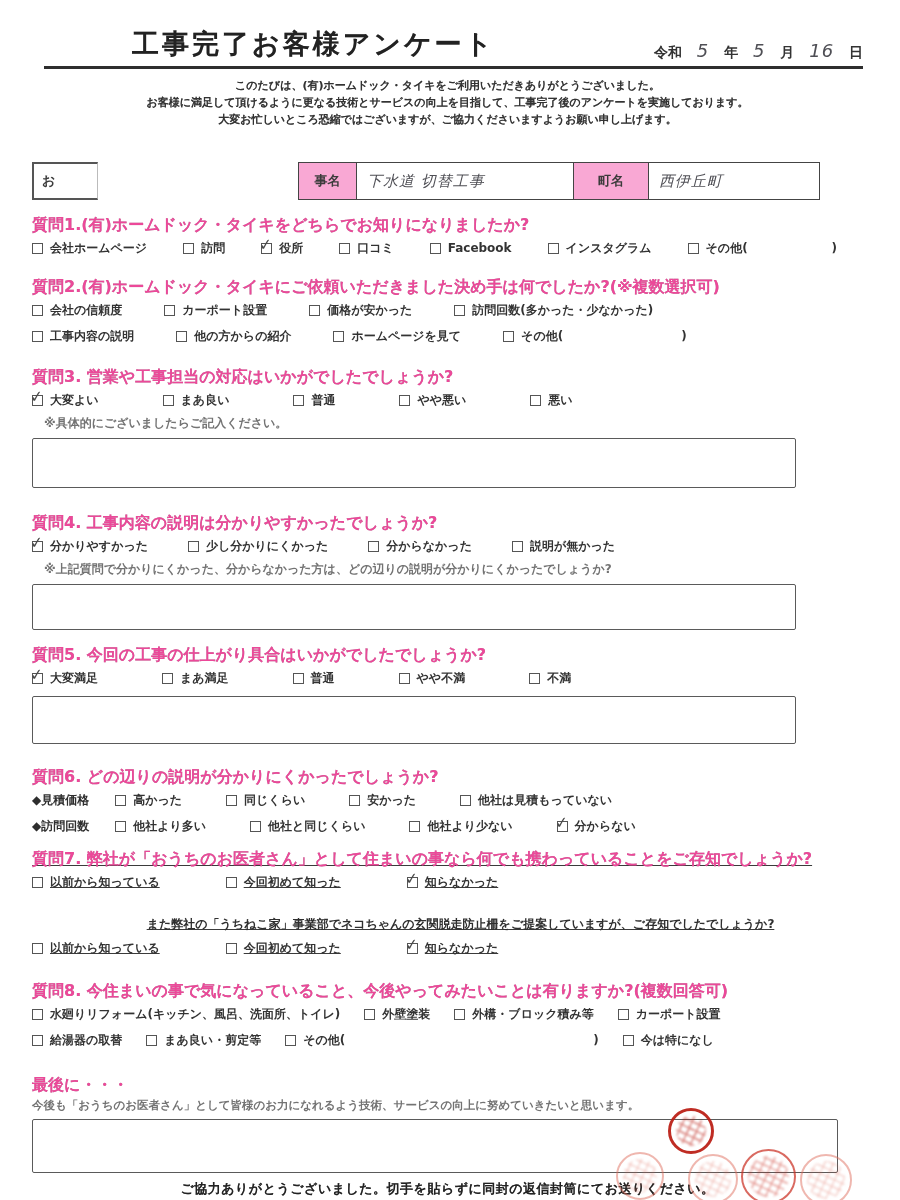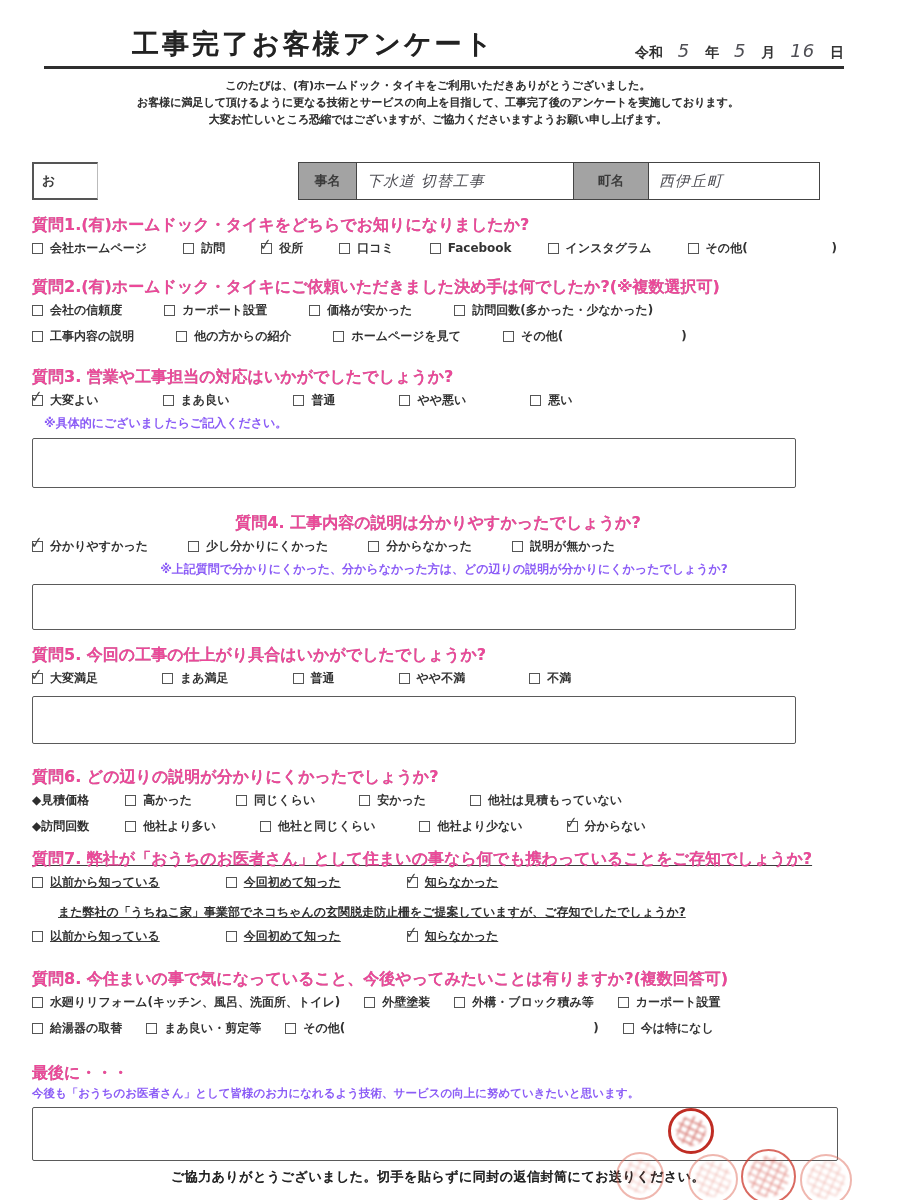--- a/index.html
+++ b/index.html
@@ -1,64 +1,64 @@
 <!DOCTYPE html>
 <html><head>
 <meta charset="utf-8">
 <style>
   * { margin:0; padding:0; box-sizing:border-box; }
   html,body { width:900px; height:1200px; background:#fff; }
   body {
     font-family:"DejaVu Sans","Liberation Sans",sans-serif;
     color:#3b3b3b; position:relative; overflow:hidden;
   }
-  .sheet { position:relative; width:900px; height:972px; padding:26px 56px 0 32px; }
+  .sheet { position:relative; width:900px; height:972px; padding:26px 37px 0 32px; }
 
   
   .hdr { display:flex; align-items:flex-end; border-bottom:3px solid #2e2e2e; padding-bottom:4px; margin-left:12px; }
   .hdr-title { font-size:27px; font-weight:bold; letter-spacing:3px; color:#222; margin-left:88px; text-shadow:0 0 0.5px rgba(0,0,0,.4); }
   .hdr-date { margin-left:auto; font-size:14px; font-weight:bold; color:#333; white-space:nowrap; }
   .hdr-date .hand { font-size:18px; padding:0 10px; }
   .hand { font-style:italic; color:#4f4f55; letter-spacing:1px; font-weight:normal; }
 
   
   .intro { margin-top:8px; text-align:center; font-size:11px; font-weight:bold; color:#333; line-height:17px; text-shadow:0 0 0.4px rgba(0,0,0,.35); }
 
   
   .fields-row { margin-top:34px; display:flex; height:38px; }
   .name-box { width:66px; border:2px solid #555; border-right:1px solid #bbb; display:flex; align-items:center; padding-left:8px; font-size:13px; font-weight:bold; }
   .fields-gap { width:200px; }
   .field-table { display:flex; border:1.5px solid #444; }
-  .f-label { width:58px; border-right:1.5px solid #444; display:flex; align-items:center; justify-content:center; font-size:13px; font-weight:bold; background:#a3a3a3; }
+  .f-label { width:58px; border-right:1.5px solid #444; display:flex; align-items:center; justify-content:center; font-size:13px; font-weight:bold; background:#f9a8d4; }
   .f-label.town { width:76px; border-left:1.5px solid #444; }
   .f-value { display:flex; align-items:center; padding-left:10px; font-size:15px; }
   .f-value.work { width:216px; }
   .f-value.town-v { width:170px; }
 
   
   #questions { margin-top:2px; }
   .qb { margin-top:16px; }
   .q-title { font-size:16px; font-weight:bold; color:#ec4899; line-height:18px; text-shadow:0 0 0.4px rgba(0,0,0,.35); }
   .opt-row { display:flex; align-items:center; height:24px; margin-top:2px; }
   .opt { display:flex; align-items:center; margin-right:36px; font-size:12px; font-weight:bold; color:#333; white-space:nowrap; }
   .cb { position:relative; display:inline-block; width:11px; height:11px; border:1.6px solid #555; margin-right:7px; flex:0 0 auto; }
   .tick { position:absolute; top:-9px; left:-3px; font-size:16px; font-weight:bold; color:#4a4a4a; transform:rotate(-6deg); }
   .gap { display:inline-block; width:80px; }
   .suffix { font-size:12px; font-weight:bold; }
-  .prefix { font-size:12px; font-weight:bold; margin-right:36px; color:#2e2e2e; }
-  .q-note { margin-left:12px; margin-top:2px; font-size:12px; font-weight:bold; color:#8b5cf6; line-height:18px; }
-  .q-subtext { margin-left:26px; margin-top:8px; font-size:12px; font-weight:bold; color:#2f2f2f; line-height:20px; }
+  .prefix { font-size:12px; font-weight:bold; margin-right:26px; color:#2e2e2e; }
+  .q-note { margin-left:12px; margin-top:2px; font-size:12px; font-weight:bold; color:#737373; line-height:18px; }
+  .q-subtext { margin-left:26px; margin-top:20px; font-size:12px; font-weight:bold; color:#2f2f2f; line-height:20px;text-align:center; }
   .answer-box { margin-top:6px; width:764px; border:1.6px solid #5a5a5a; border-radius:2px; background:#fff; }
 
   
   .qb-q2 { margin-top:18px; }
   .qb-q2 .opt { margin-right:42px; }
   .qb-q3 { margin-top:20px; }
   .qb-q3 .opt, .qb-q5 .opt { margin-right:64px; }
-  .qb-q4 { margin-top:26px;text-align:center; }
+  .qb-q4 { margin-top:26px; }
   .qb-q4 .opt { margin-right:40px; }
   .qb-q5 { margin-top:16px; }
   .qb-q6 { margin-top:24px; }
   .qb-q6 .opt { margin-right:44px; }
   .qb-q7 { margin-top:12px;text-decoration:underline; }
   .qb-q7 .opt { margin-right:66px; }
   .qb-q8 { margin-top:22px; }
   .qb-q8 .opt { margin-right:24px; }
   .qb-q1 .gap { width:84px; }
   .qb-q2 .gap { width:118px; }

